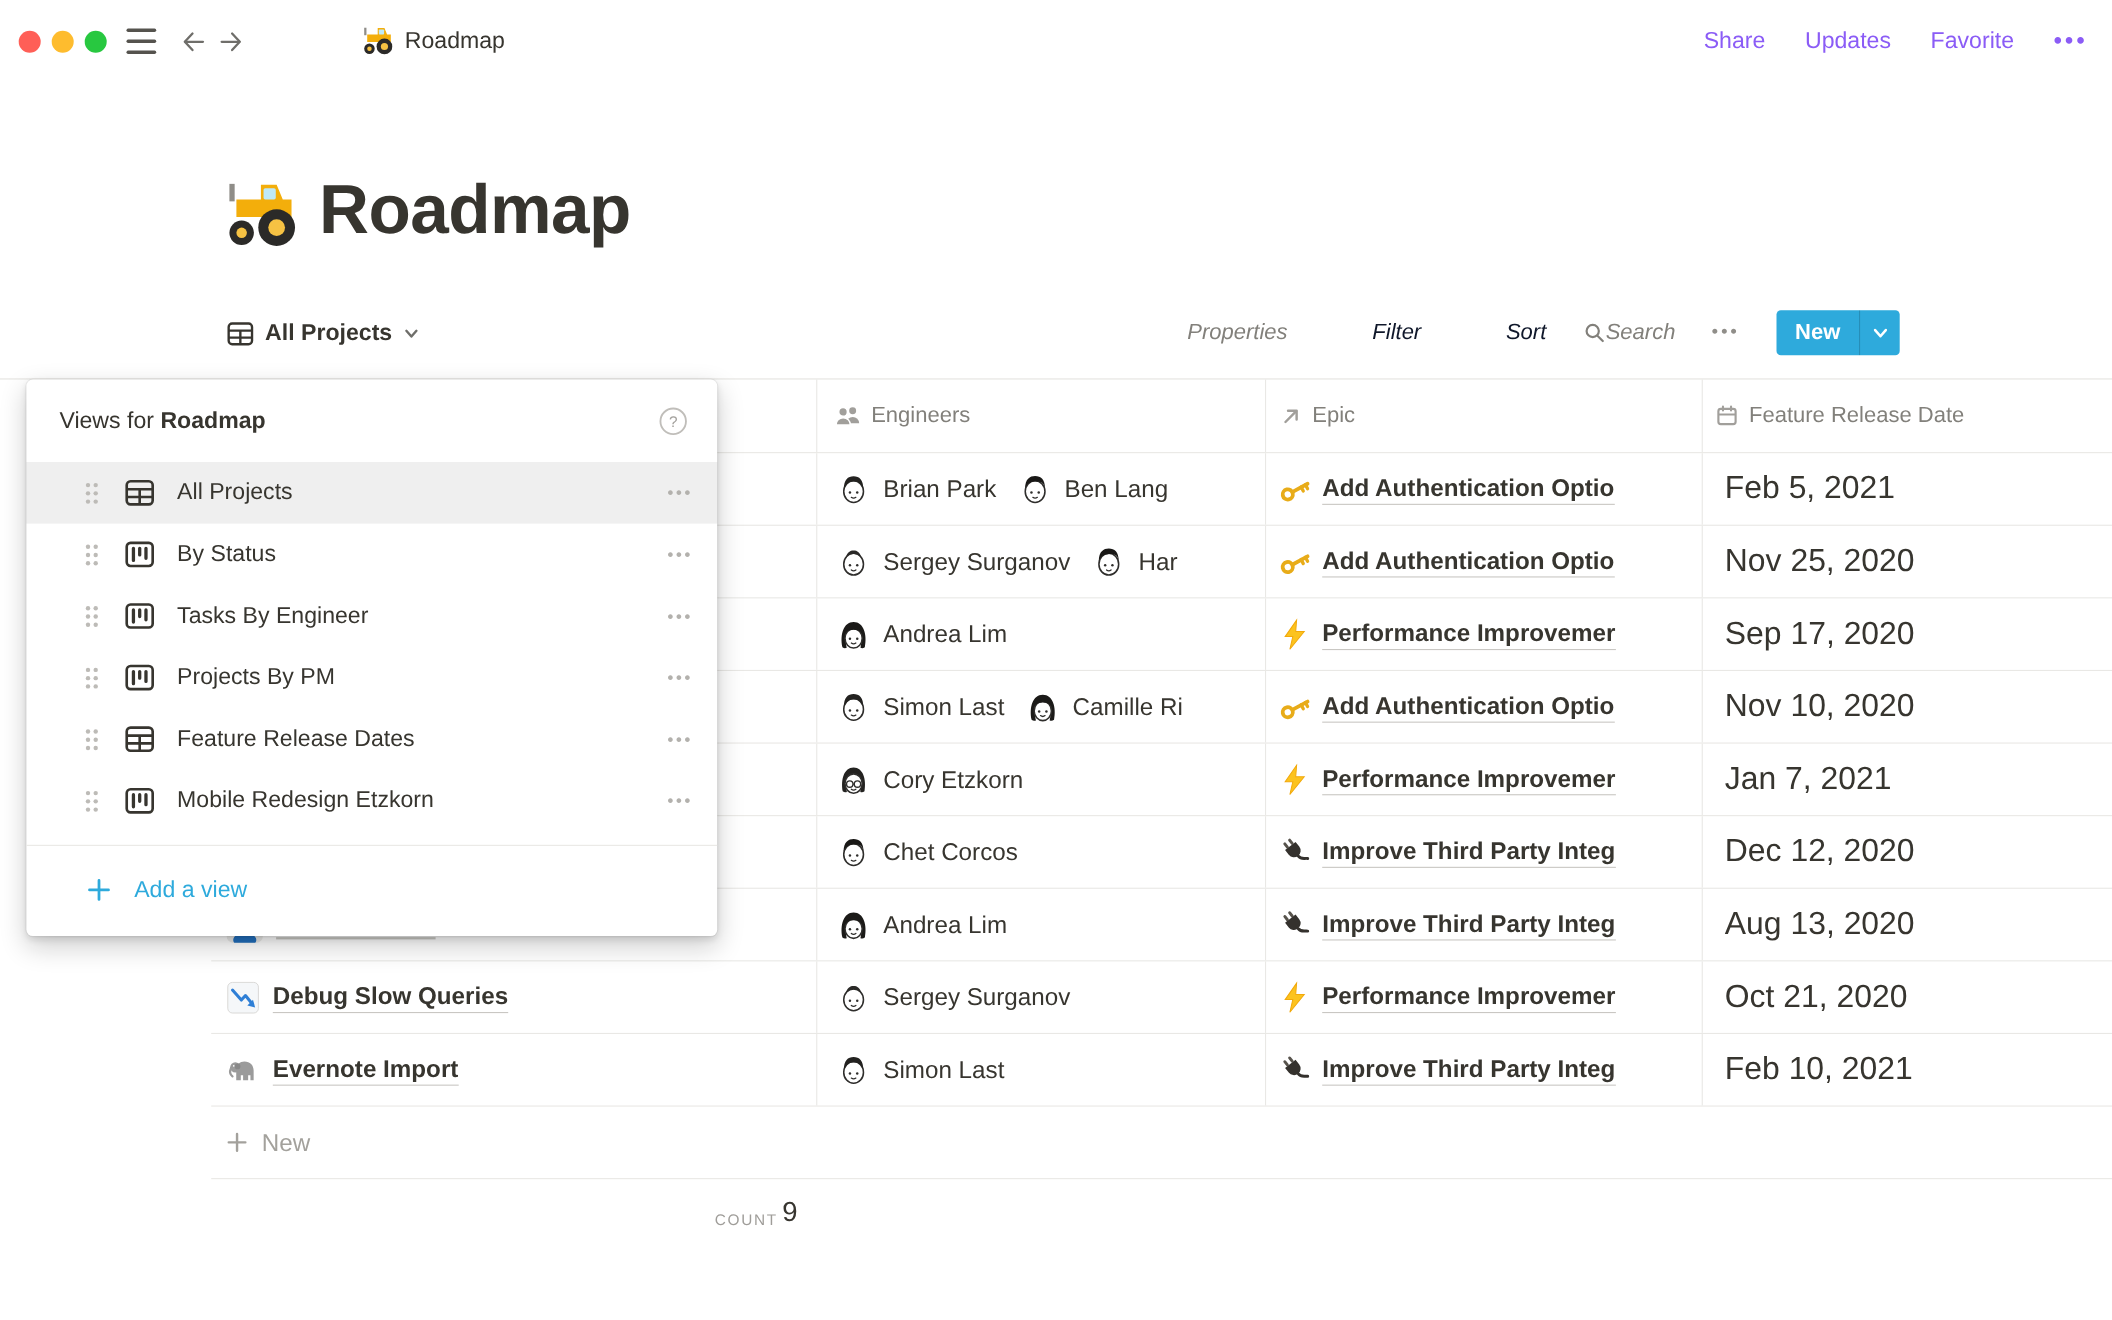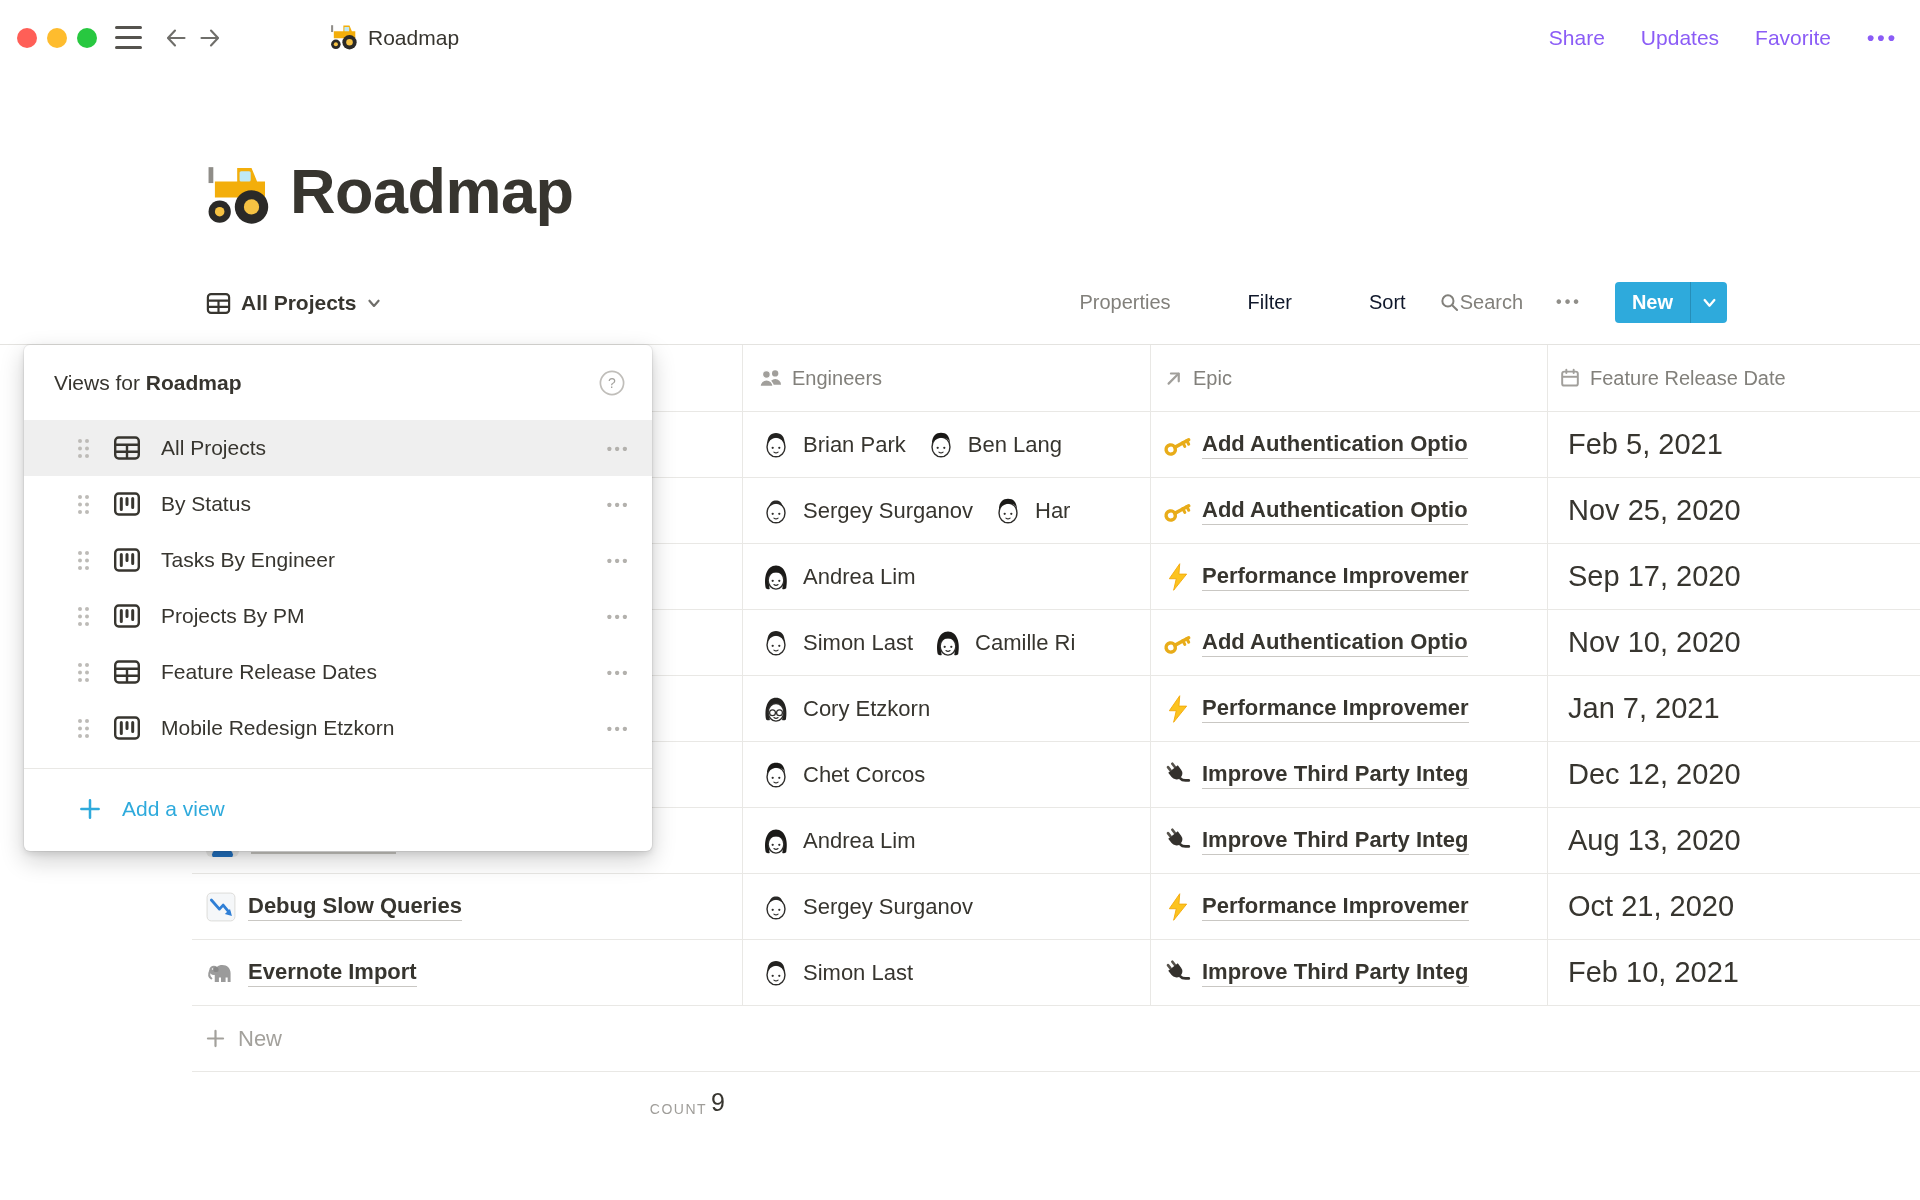--- a/index.html
+++ b/index.html
@@ -26,37 +26,37 @@
   .page-icon { position:absolute; left:199px; top:162px; width:70px; height:64px; }
   .page-title { position:absolute; left:290px; top:155px; font-size:63px; font-weight:700;
     letter-spacing:-0.5px; color:#37352f; }
 
   
   .view-selector { position:absolute; left:205px; top:283px; height:40px; display:flex;
     align-items:center; gap:9px; cursor:pointer; }
   .view-selector .vs-label { font-size:21px; font-weight:700; color:#37352f; }
   .toolbar-right { position:absolute; right:193px; top:281px; height:42px; display:flex;
     align-items:center; gap:33px; }
-  .tb-action { font-size:20px; cursor:pointer; white-space:nowrap; }
+  .tb-action { font-size:20px; cursor:pointer; white-space:nowrap;font-style:italic; }
   .gray-action { color:#82807b; }
   .blue-action { color:#0f172a;margin-left:44px; }
   .search-action { display:flex; align-items:center; gap:0; }
   .toolbar-dots { letter-spacing:3px; font-size:16px; color:#908e89; font-weight:700; cursor:pointer; }
   .new-btn { display:flex; align-items:stretch; height:41px; border-radius:4px; overflow:hidden;
     background:#2eaadc; cursor:pointer; }
   .new-btn-main { display:flex; align-items:center; padding:0 17px; color:#fff; font-size:20px; font-weight:700; }
   .new-btn-divider { width:1px; background:rgba(0,0,0,0.16); }
   .new-btn-chev { display:flex; align-items:center; justify-content:center; width:36px; }
 
   .toolbar-divider { position:absolute; left:0; top:344px; width:1920px; height:1px; background:#e4e3e0; }
 
   
   .dbtable { position:absolute; left:192px; top:345px; width:1728px; }
   .trow { display:grid; grid-template-columns:551px 408px 397px 372px; border-bottom:1px solid #e9e8e5; }
-  .cell { display:flex; align-items:center; overflow:hidden; white-space:nowrap;text-align:center; }
+  .cell { display:flex; align-items:center; overflow:hidden; white-space:nowrap; }
   .c-borders > .cell:nth-child(-n+3) { border-right:1px solid #e9e8e5; }
   .header-row { height:67px; }
   .header-row .cell { color:#82807b; font-size:20px; gap:9px; }
   .hcell { padding-left:16px; }
   .body-row { height:66px; }
   .cell-project { padding-left:14px; gap:12px; }
   .cell-eng { padding-left:16px; gap:10px; font-size:22px; }
   .cell-epic { padding-left:12px; gap:9px; }
   .cell-date { padding-left:20px; font-size:29px; }
   .person { display:flex; align-items:center; gap:10px; margin-right:8px; }

